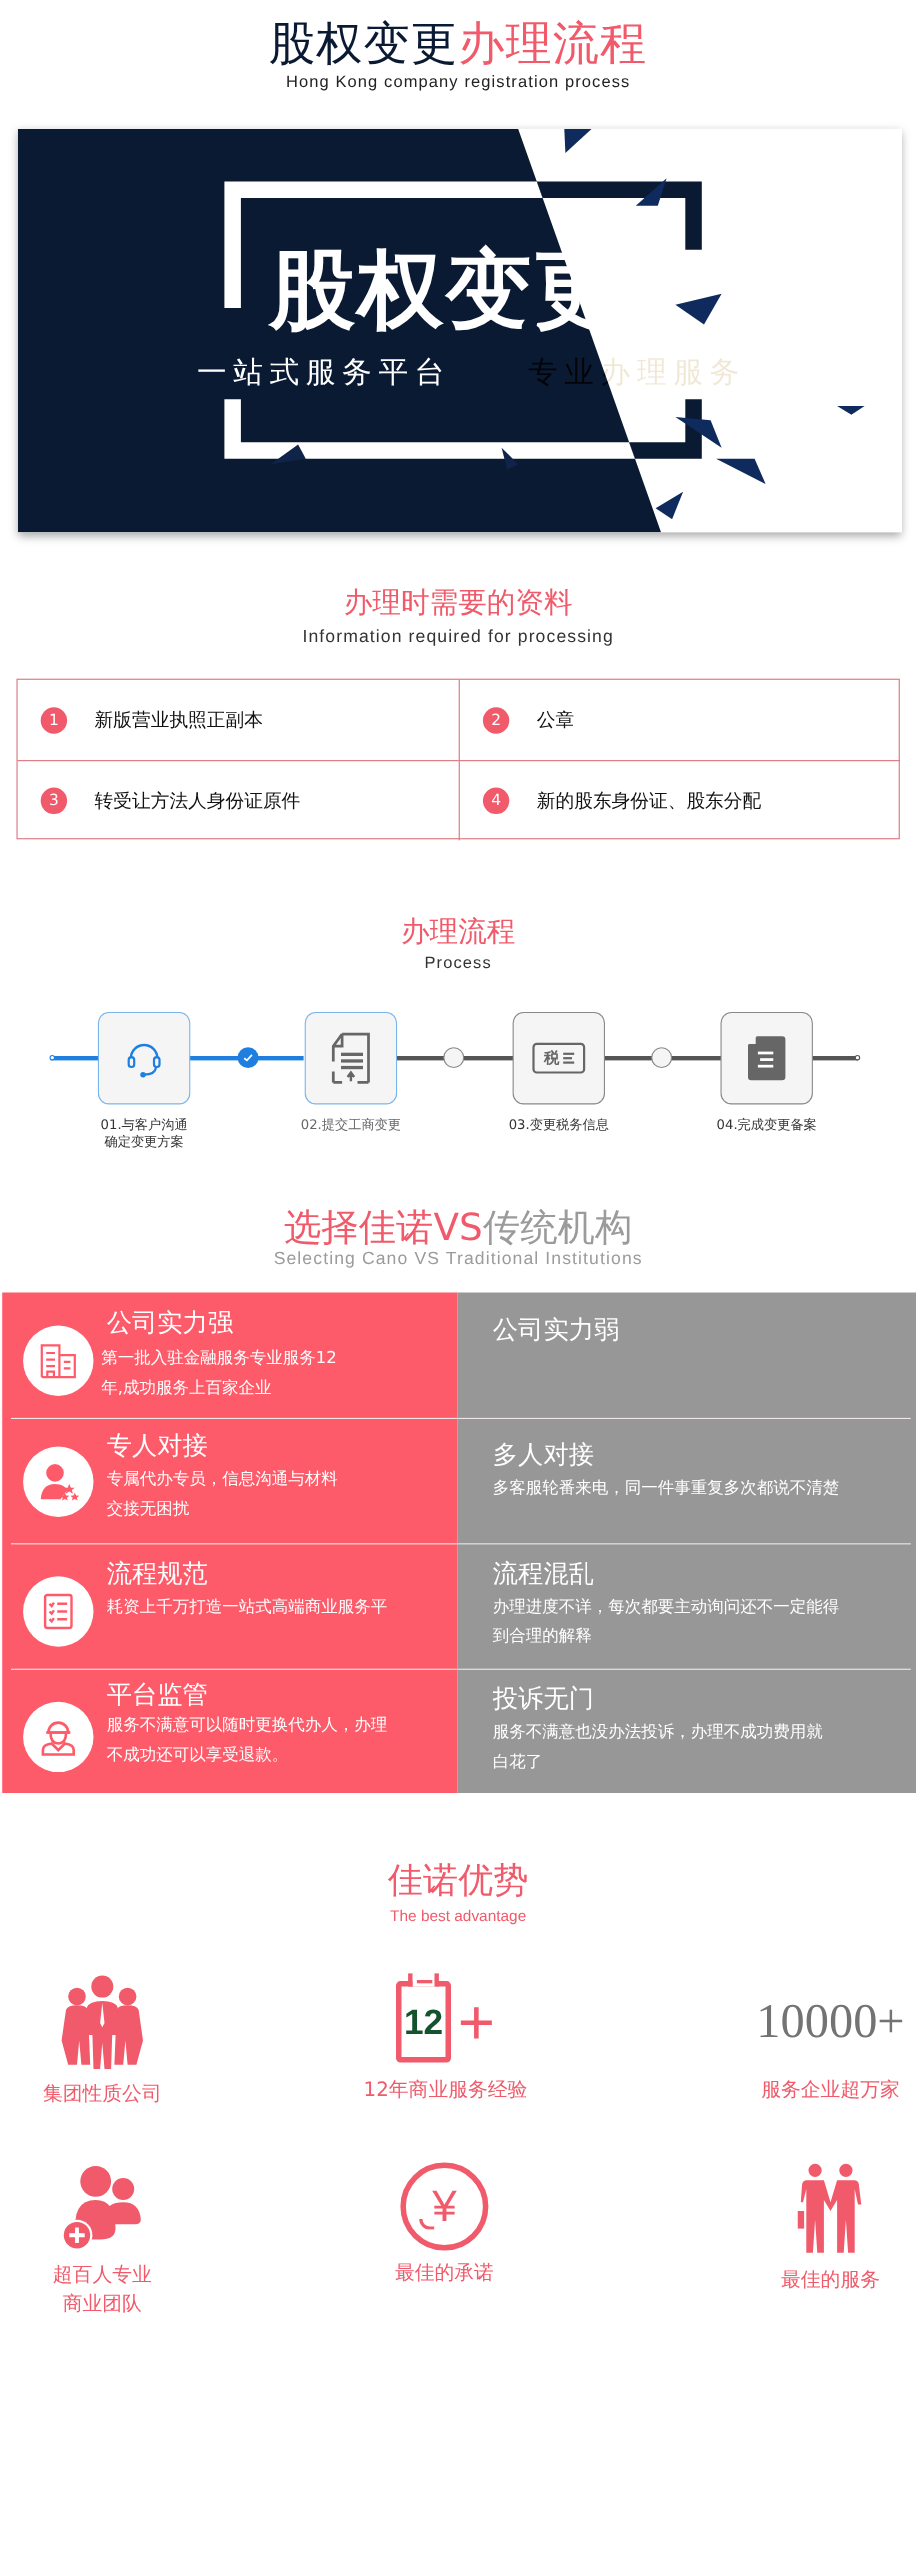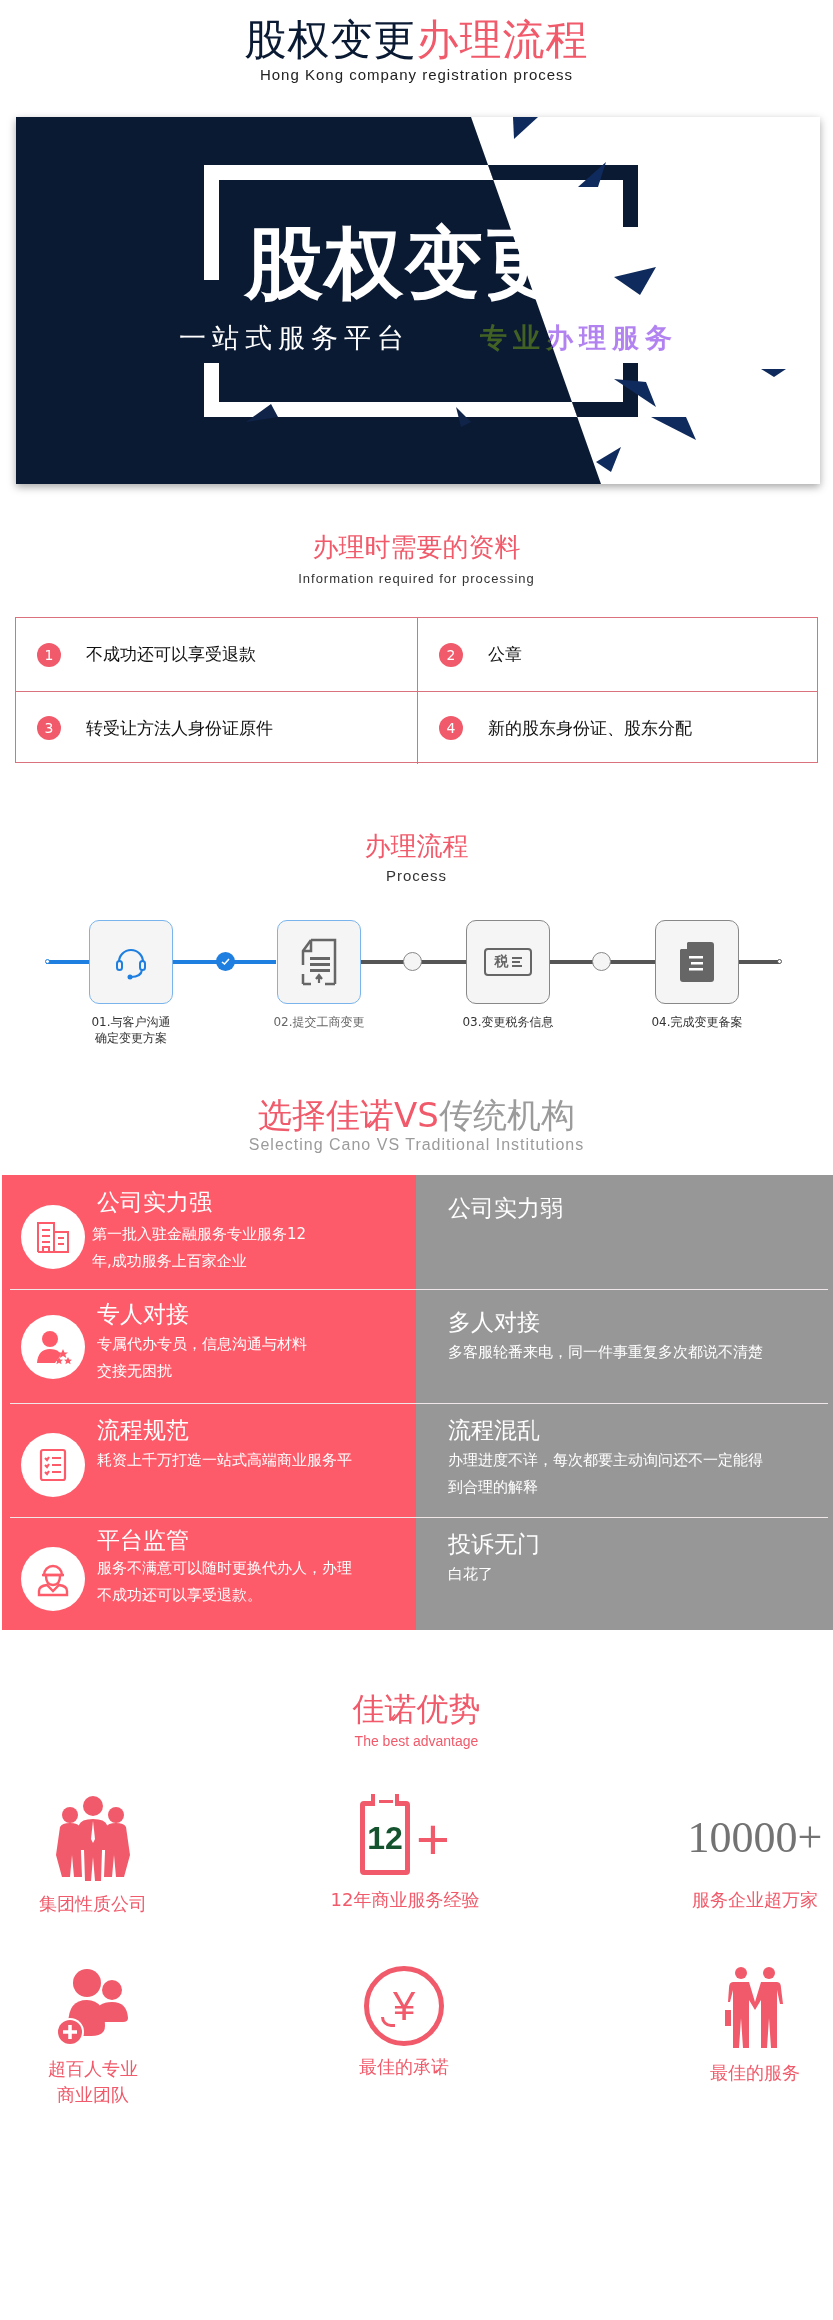--- a/index.html
+++ b/index.html
@@ -14,25 +14,25 @@
   .main-sub { top:66px; font-size:15px; color:#222; letter-spacing:1px; font-family:"Liberation Sans",sans-serif; }
 
   
   .banner { left:16px; top:117px; width:804px; height:367px; background:#ffffff; overflow:hidden;
             box-shadow:0 3px 8px rgba(0,0,0,0.35); }
   .banner svg { position:absolute; left:0; top:0; }
   .banner-title { position:absolute; left:0; top:95px; width:670px; text-align:center; padding-left:108px;
                   font-size:78px; font-weight:bold; color:#fff; letter-spacing:2px; }
   .banner-sub { position:absolute; top:203px; font-size:27px; letter-spacing:6px; }
   .banner-sub.left { left:163px; color:#fff; }
-  .banner-sub.right { left:464px; color:#4d7c0f; mix-blend-mode:difference;font-weight:bold; }
+  .banner-sub.right { left:464px; color:#0f172a; mix-blend-mode:difference; }
 
   
   .sec-title { font-size:26px; color:#f05a6a; }
-  .sec-sub { font-size:13px; color:#333; letter-spacing:1px; font-family:"Liberation Sans",sans-serif; }
+  .sec-sub { font-size:16px; color:#333; letter-spacing:1px; font-family:"Liberation Sans",sans-serif; }
 
   
   .mat-table { left:15px; top:617px; width:803px; height:146px; border:1px solid #d9727c; }
   .mat-cell { position:absolute; width:401px; height:73px; display:flex; align-items:center; }
   .mat-cell.c0 { left:0; } .mat-cell.c1 { left:401px; border-left:1px solid #d9727c; }
   .mat-cell.r0 { top:0; } .mat-cell.r1 { top:73px; border-top:1px solid #d9727c; }
   .mat-num { width:24px; height:24px; border-radius:50%; background:#f05a6a; color:#fff; font-size:14px;
              display:flex; align-items:center; justify-content:center; margin-left:21px; margin-right:25px; }
   .mat-text { font-size:17px; color:#111; }
 
@@ -110,21 +110,21 @@
   <div class="banner-sub left">一站式服务平台</div>
   <div class="banner-sub right">专业办理服务</div>
 </div>
 
 <div class="center-text sec-title" style="top:530px;">办理时需要的资料</div>
 <div class="center-text sec-sub" style="top:571px;">Information required for processing</div>
 
 <div class="abs mat-table">
   <div class="mat-cell c0 r0">
     <span class="mat-num">1</span>
-    <span class="mat-text">不成功还可以享受退款</span>
+    <span class="mat-text">新版营业执照正副本</span>
   </div>
   <div class="mat-cell c1 r0">
     <span class="mat-num">2</span>
     <span class="mat-text">公章</span>
   </div>
   <div class="mat-cell c0 r1">
     <span class="mat-num">3</span>
     <span class="mat-text">转受让方法人身份证原件</span>
   </div>
   <div class="mat-cell c1 r1">
@@ -300,20 +300,21 @@
       <div class="cmp-h" style="left:32px; top:12px;">流程混乱</div>
       <div class="cmp-p" style="left:32px; top:44px; width:380px;">
         <div>办理进度不详，每次都要主动询问还不一定能得</div>
         <div>到合理的解释</div>
       </div>
     </div>
     <div class="cmp-divider" style="left:0; width:412px; top:342px;"></div>
     <div class="cmp-row" style="top:342px;">
       <div class="cmp-h" style="left:32px; top:12px;">投诉无门</div>
       <div class="cmp-p" style="left:32px; top:44px; width:380px;">
+        <div>服务不满意也没办法投诉，办理不成功费用就</div>
         <div>白花了</div>
       </div>
     </div>
   </div>
 </div>
 
 <div class="center-text adv-title">佳诺优势</div>
 <div class="center-text adv-sub">The best advantage</div>
 
 <div class="adv-item" style="left:23px; top:1795px; width:140px;">

